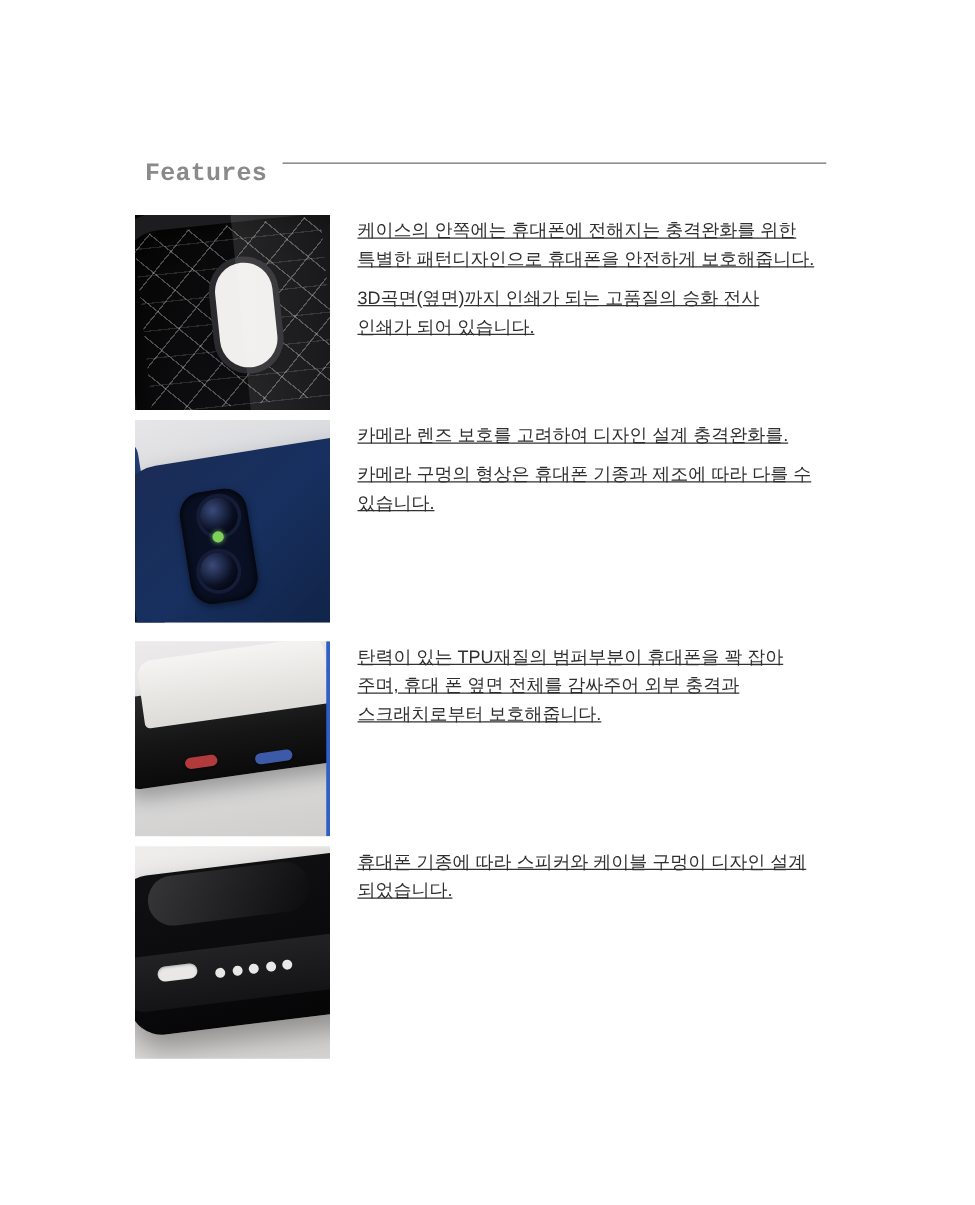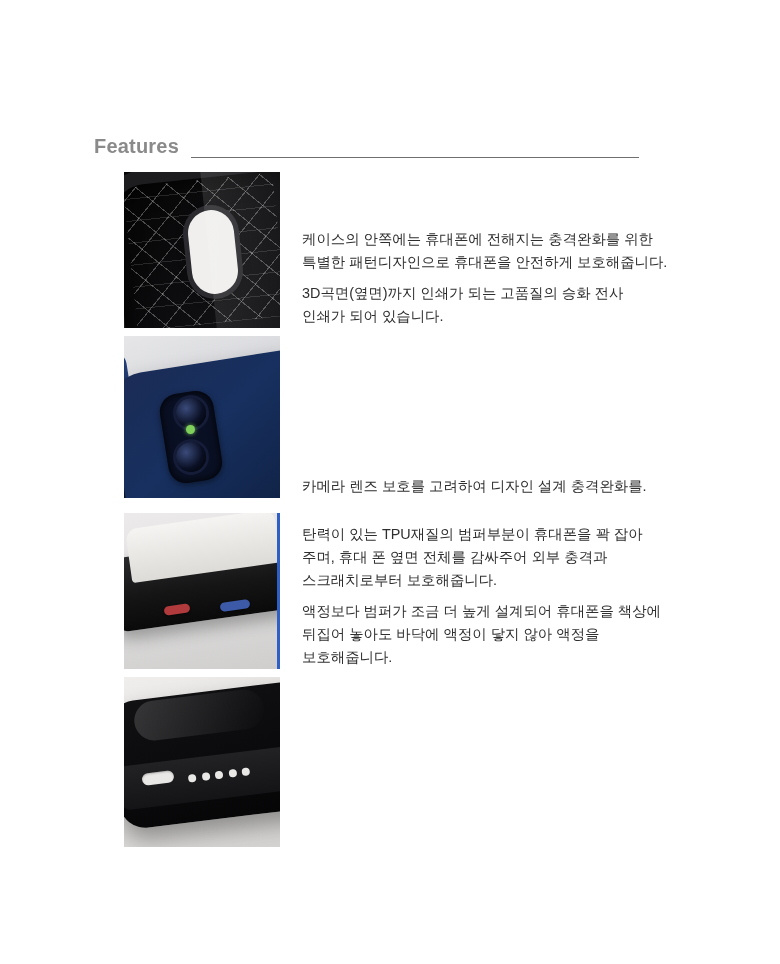--- a/index.html
+++ b/index.html
@@ -17,48 +17,50 @@
   .page {
     position: relative;
     width: 780px;
     height: 964px;
     background: #ffffff;
   }
 
   
   .features-header {
     position: absolute;
-    left: 94px;
+    left: 116px;
     top: 128px;
     width: 545px;
     height: 30px;
     display: flex;
-    align-items: flex-end;
+    align-items: flex-start;
+    font-family: Liberation Mono, monospace;
   }
   .features-title {
     font-size: 20px;
     font-weight: bold;
     color: #8a8a8a;
     letter-spacing: 0.2px;
     white-space: nowrap;
     padding-right: 12px;
   }
   .features-rule {
     flex: 1 1 auto;
     height: 1px;
     background: #6f6f6f;
     margin-top: 2px;
   }
 
   
   .feature-row {
     position: absolute;
-    left: 124px;
+    left: 108px;
     display: flex;
-    align-items: flex-end;
+    align-items: flex-start;
+    text-decoration: underline;
   }
   .thumb {
     width: 156px;
     flex: 0 0 156px;
     position: relative;
     overflow: hidden;
     background: #e9e9e9;
   }
   .text-col {
     margin-left: 22px;
@@ -343,48 +345,49 @@
     <div class="thumb img2">
       <div class="edge"></div>
       <div class="body"></div>
       <div class="cam-plate"></div>
       <div class="lens lens-a"></div>
       <div class="lens lens-b"></div>
       <div class="lens-dot"></div>
     </div>
     <div class="text-col">
       <p class="para">카메라 렌즈 보호를 고려하여 디자인 설계 충격완화를.</p>
+      <p class="para">카메라 구멍의 형상은 휴대폰 기종과 제조에 따라 다를 수 있습니다.</p>
     </div>
   </div>
 
   <div class="feature-row" id="row-3">
     <div class="thumb img3">
       <div class="side"></div>
       <div class="back-plate"></div>
       <div class="btn-red"></div>
       <div class="btn-blue"></div>
       <div class="blue-line"></div>
     </div>
     <div class="text-col">
       <p class="para">탄력이 있는 TPU재질의 범퍼부분이 휴대폰을 꽉 잡아 주며, 휴대 폰 옆면 전체를 감싸주어 외부 충격과 스크래치로부터 보호해줍니다.</p>
-      <p class="para">액정보다 범퍼가 조금 더 높게 설계되어 휴대폰을 책상에 뒤집어 놓아도 바닥에 액정이 닿지 않아 액정을 보호해줍니다.</p>
     </div>
   </div>
 
   <div class="feature-row" id="row-4">
     <div class="thumb img4">
       <div class="body"></div>
       <div class="bottom-edge"></div>
       <div class="gloss"></div>
       <div class="port"></div>
       <div class="speaker">
         <i></i>
           <i></i>
           <i></i>
           <i></i>
           <i></i>
       </div>
     </div>
     <div class="text-col">
+      <p class="para">휴대폰 기종에 따라 스피커와 케이블 구멍이 디자인 설계 되었습니다.</p>
     </div>
   </div>
 
 </div>
 
 </body></html>

